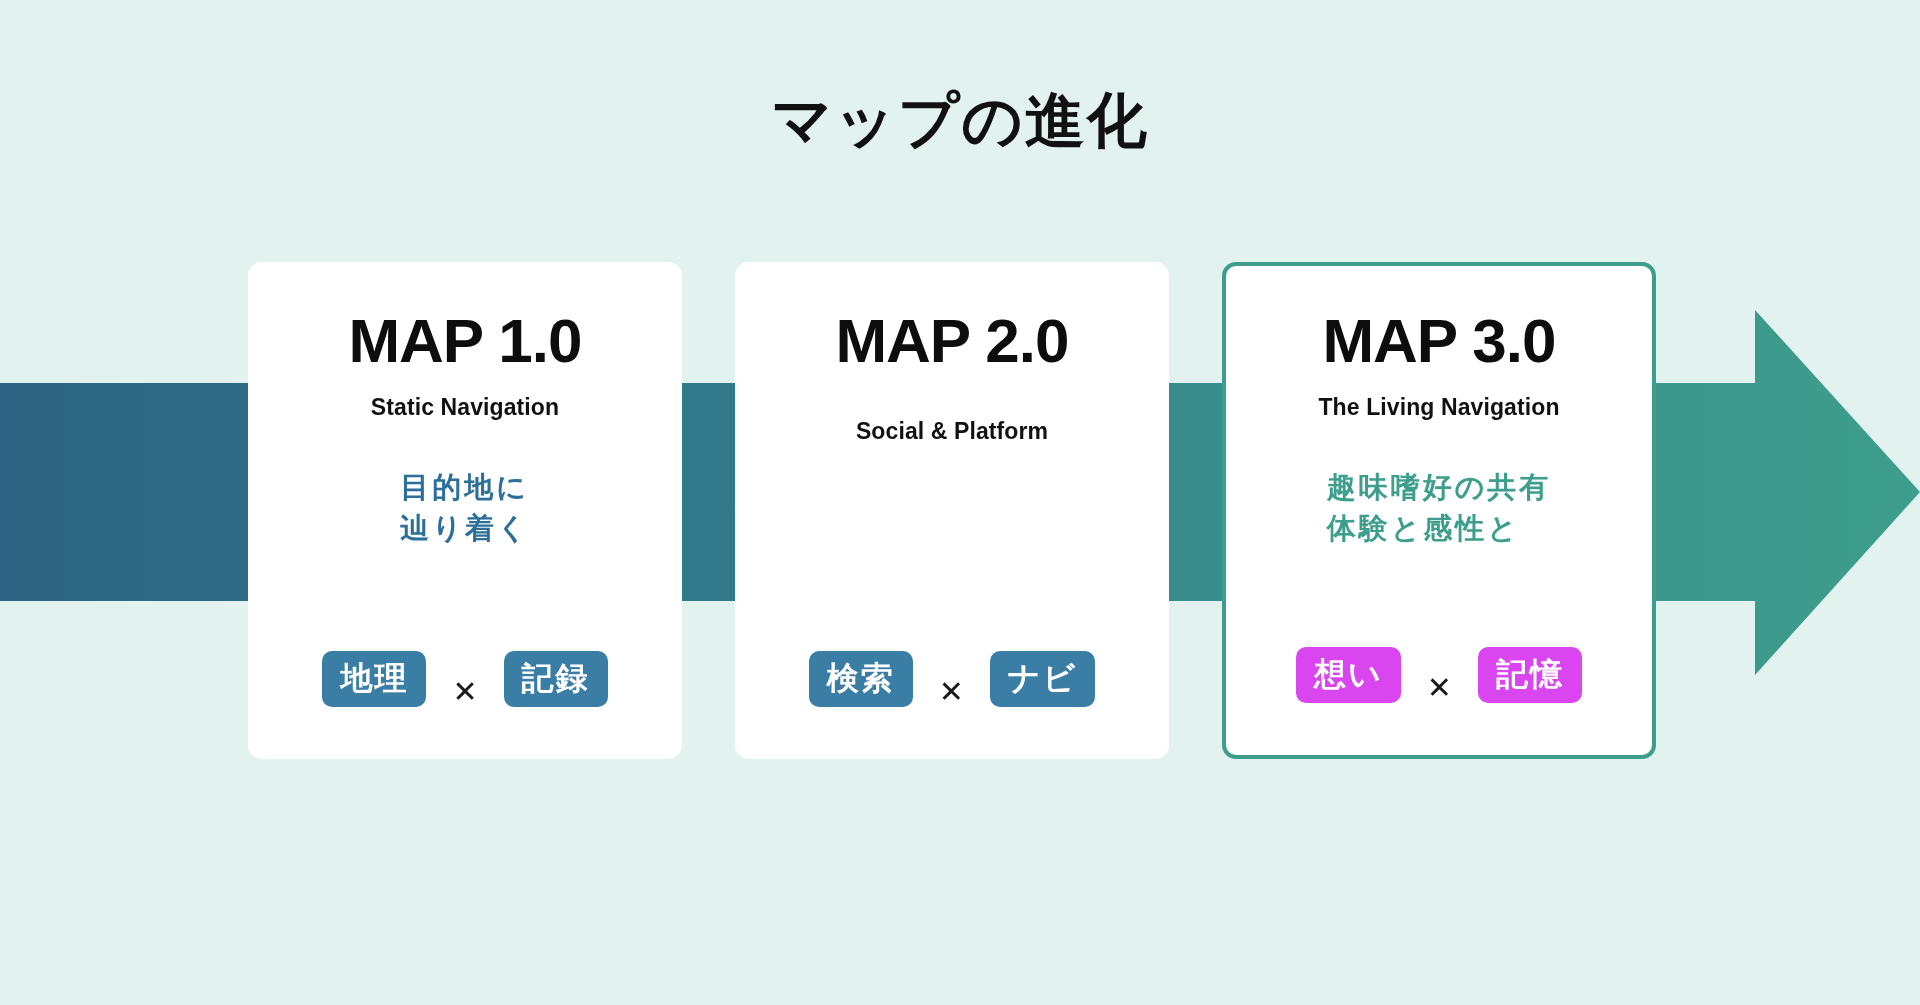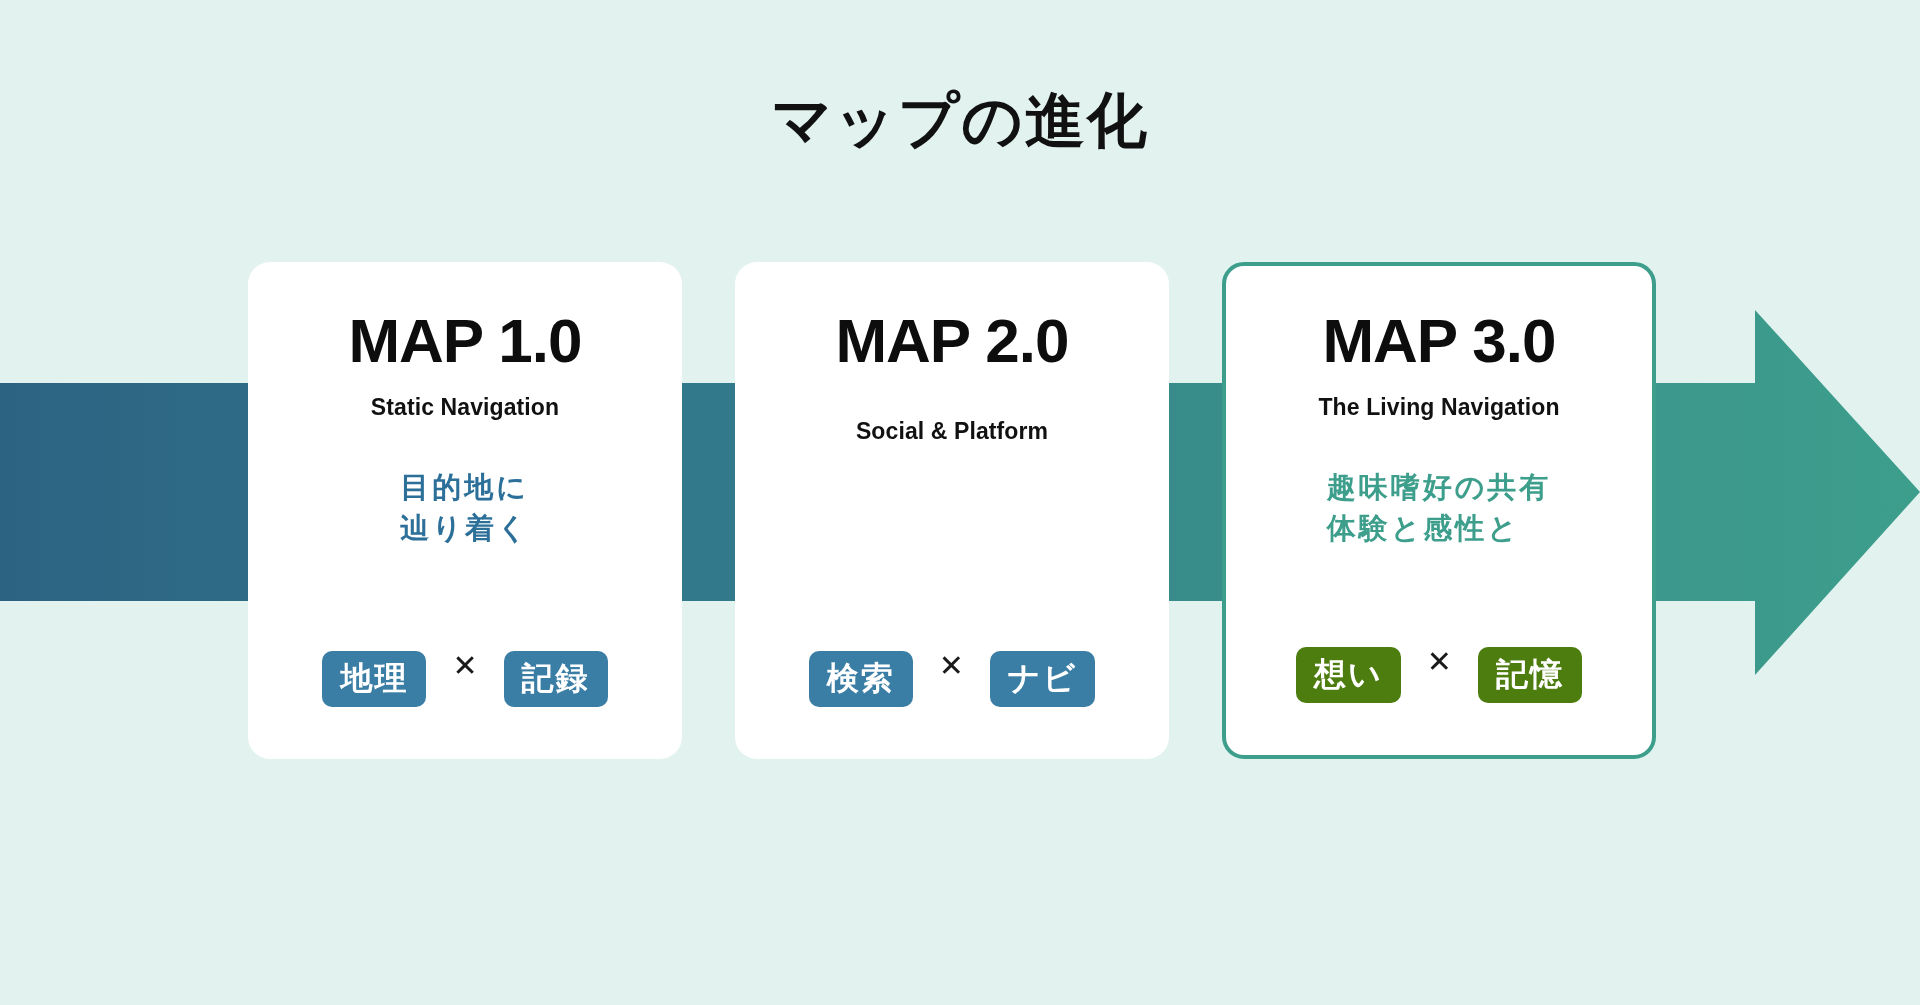--- a/index.html
+++ b/index.html
@@ -54,21 +54,21 @@
     height: 500px;
     z-index: 2;
   }
 
   .card {
     position: absolute;
     top: 0;
     width: 434px;
     height: 497px;
     background: #ffffff;
-    border-radius: 22px;
+    border-radius: 14px;
     box-sizing: border-box;
     display: flex;
     flex-direction: column;
     align-items: center;
   }
   .card--1 { left: 248px; }
   .card--2 { left: 735px; gap: 24px; }
   .card--3 {
     left: 1222px;
     border: 4px solid #3d9e8c;
@@ -105,40 +105,40 @@
   }
   .card-desc .line { display: block; }
   .card--1 .card-desc { color: #2c6f99; }
   .card--2 .card-desc { color: #2c6f99; }
   .card--3 .card-desc { color: #3d9e8c; }
 
   .pill-row {
     margin-top: auto;
     margin-bottom: 52px;
     display: flex;
-    align-items: flex-start;
+    align-items: flex-end;
     gap: 24px;
   }
 
   .pill {
     display: inline-flex;
     align-items: center;
     justify-content: center;
     min-width: 88px;
     height: 56px;
     padding: 0 18px;
     border-radius: 10px;
     color: #ffffff;
     font-size: 32px;
     font-weight: 700;
     letter-spacing: 2px;
     box-sizing: border-box;
   }
   .card--1 .pill, .card--2 .pill { background: #3b7ea5; }
-  .card--3 .pill { background: #4d7c0f; }
+  .card--3 .pill { background: #d946ef; }
 
   .pill-x {
     font-size: 30px;
     font-weight: 700;
     color: #1a1a1a;
     line-height: 1;
     padding: 0 2px;
   }
 </style>
 </head>

